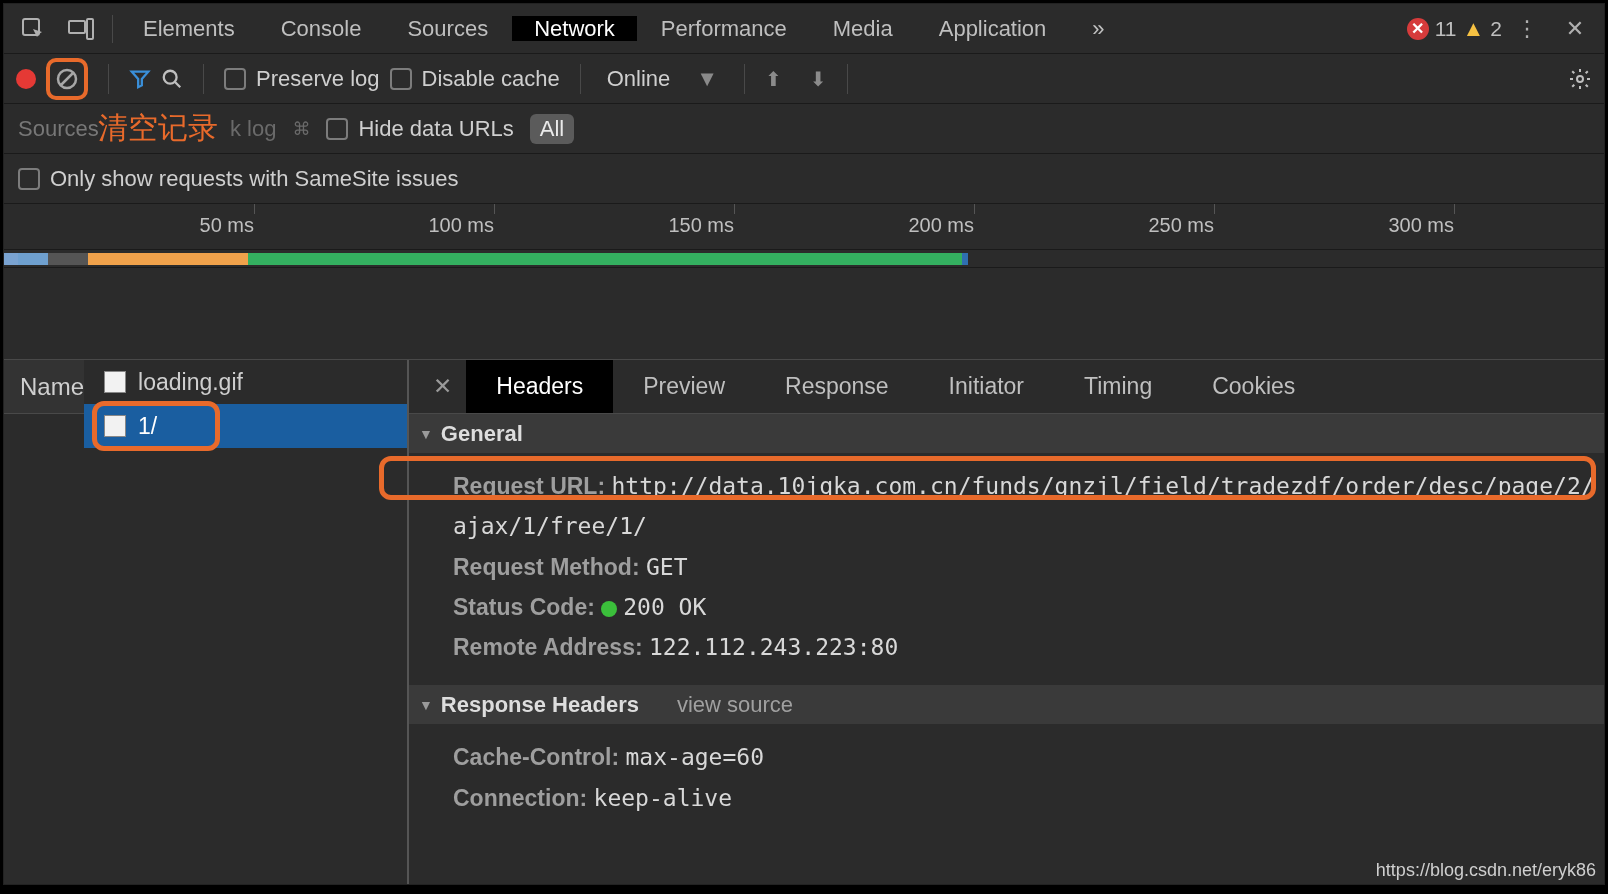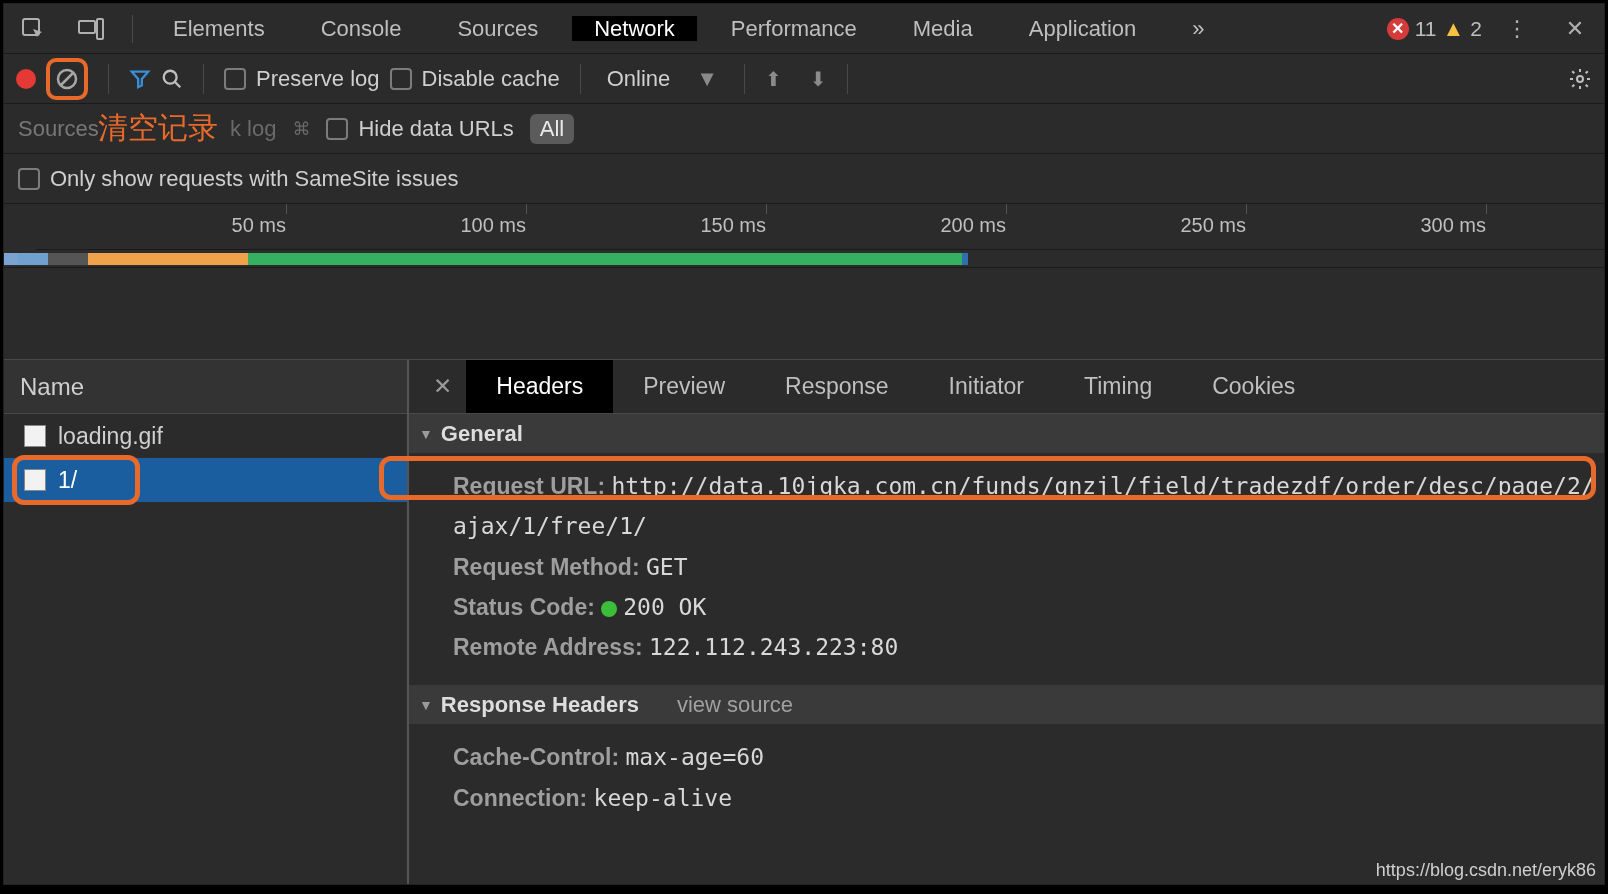--- a/index.html
+++ b/index.html
@@ -18,21 +18,21 @@
     display: flex; flex-direction: column;
     box-shadow: 0 0 0 1px #222;
   }
   
   .tabrow {
     height: 50px;
     display: flex;
     align-items: center;
     border-bottom: 1px solid #1a1a1a;
     padding: 12px 6px;
-    gap: 12px;
+    gap: 2px;
     font-size: 22px;
     color: #bfbfbf;
   }
   .tabrow .iconbtn { width: 46px; height: 38px; display:flex; align-items:center; justify-content:center; color:#b0b0b0; }
   .tabrow .sep { width: 1px; height: 28px; background:#494949; margin: 0 6px; }
   .tabrow .tab { padding: 0 22px; height: 100%; display:flex; align-items:center; cursor:pointer; }
   .tabrow .tab.active { background:#000; color:#fff; }
   .tabrow .spacer { flex:1; }
   .err-badges { display:flex; align-items:center; gap:6px; font-size:21px; }
   .err-badges .circle-red { width:22px; height:22px; border-radius:50%; background:#d63b3b; display:flex; align-items:center; justify-content:center; color:#fff; font-size:16px; font-weight:bold; }
@@ -95,31 +95,30 @@
     padding: 0 14px;
     gap:16px;
     font-size:22px;
     border-bottom:1px solid #1a1a1a;
   }
 
   
   .timeline {
     height: 46px; border-bottom:1px solid #1a1a1a; position:relative;
     background:#2b2b2b;
-    margin-left:32px;
   }
   .timeline .tick { position:absolute; top:10px; font-size:20px; color:#bfbfbf; transform:translateX(-100%);}
   .timeline .mark { position:absolute; top:0; width:1px; height:10px; background:#555;}
   .bars { height: 18px; background:#2b2b2b; border-bottom:1px solid #1a1a1a; position:relative;}
   .bars .bar { position:absolute; top:3px; height:12px;}
   .belowbars { height: 92px; border-bottom:1px solid #494949;}
 
   
   .split { flex:1; display:flex; min-height:0;}
-  .leftpane { width:405px; border-right:2px solid #555; display:flex; flex-direction:column;}
+  .leftpane { width:405px; border-right:2px solid #555; display:flex; }
   .leftpane .colhdr { height:54px; display:flex; align-items:center; padding-left:16px; font-size:24px; border-bottom:1px solid #494949; background:#333;}
   .reqlist { flex:1;}
   .reqlist .row { height:44px; display:flex; align-items:center; padding-left:20px; gap:12px; font-size:23px;}
   .reqlist .row .fileicon { width:22px; height:22px; background:#f2f2f2; border:1px solid #888;}
   .reqlist .row.sel { background:#1a5ea0; color:#fff;}
   .reqlist .row.sel-box { position:relative;}
   .reqlist .box-outline {
     position:absolute; left:8px; top:-3px; width:128px; height:50px;
     border:5px solid #e86a2b; border-radius:12px; pointer-events:none;
   }

